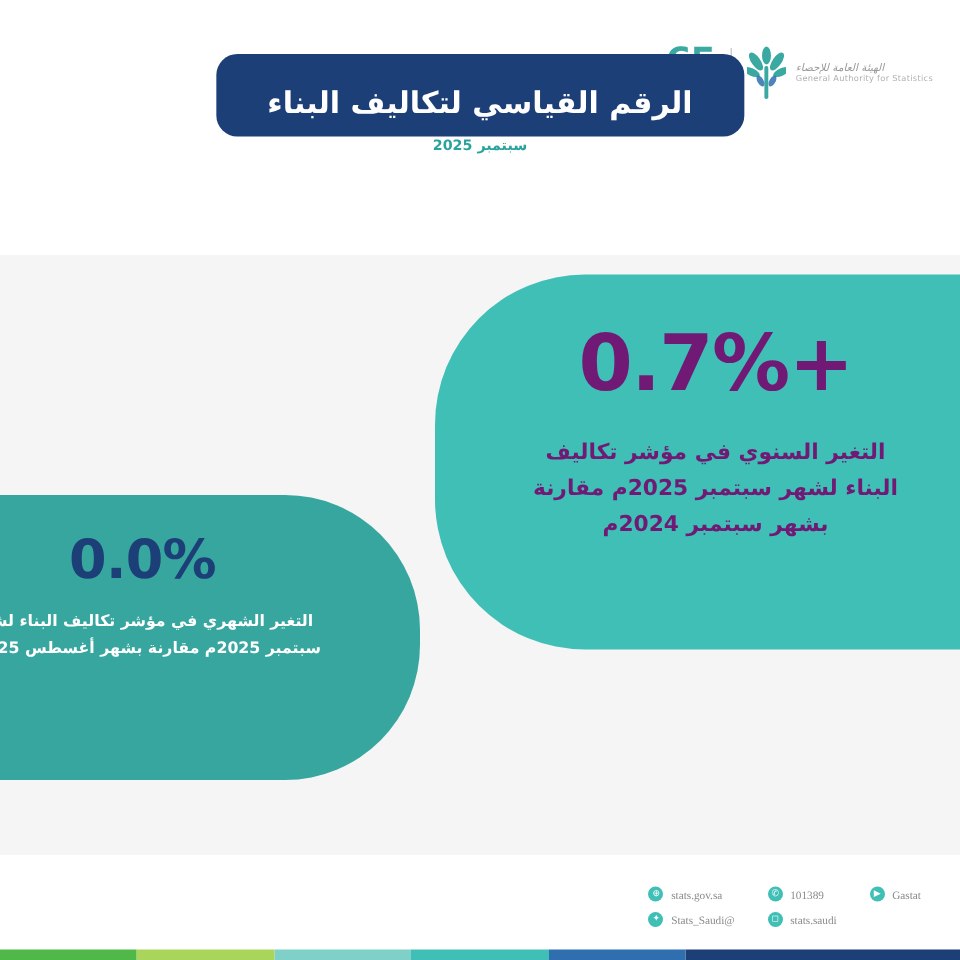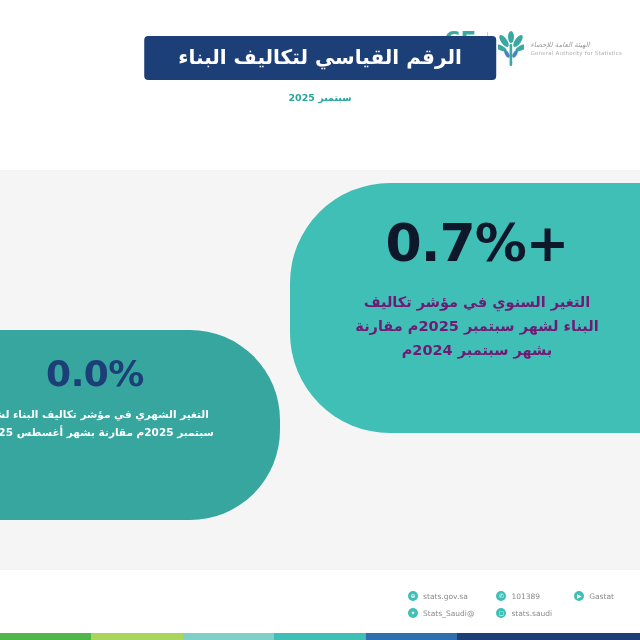--- a/index.html
+++ b/index.html
@@ -96,22 +96,22 @@
 
   .title-bar {
     position: absolute;
     top: 36px;
     left: 50%;
     transform: translateX(-50%);
     background: #1c3f77;
     color: #ffffff;
     font-size: 20px;
     font-weight: bold;
-    padding: 9px 34px 11px 34px;
-    border-radius: 4px;
+    padding: 20px 34px 11px 34px;
+    border-radius: 14px;
     white-space: nowrap;
     letter-spacing: 0.3px;
   }
   .subtitle-date {
     position: absolute;
     top: 92px;
     left: 50%;
     transform: translateX(-50%);
     color: #2aa39c;
     font-size: 9.5px;
@@ -139,21 +139,21 @@
     border-top-left-radius: 100px;
     border-bottom-left-radius: 100px;
     color: #ffffff;
     text-align: center;
     box-sizing: border-box;
     padding: 34px 46px 20px 60px;
   }
   .card-annual .value {
     font-size: 52px;
     font-weight: bold;
-    color: #0f172a;
+    color: #701a75;
     line-height: 1;
     letter-spacing: -1px;
   }
   .card-annual .desc {
     margin-top: 22px;
     font-size: 14.5px;
     line-height: 1.65;
     color: #701a75;
     font-weight: bold;
     direction: rtl;
@@ -190,20 +190,21 @@
     direction: rtl;
   }
 
   
   .footer {
     position: absolute;
     bottom: 0; left: 0;
     width: 640px;
     height: 70px;
     background: #ffffff;
+    font-family: Liberation Serif, serif;
   }
   .footer-contacts {
     position: absolute;
     bottom: 22px;
     right: 26px;
     display: flex;
     flex-direction: row-reverse;
     align-items: flex-start;
     gap: 22px;
     direction: rtl;

